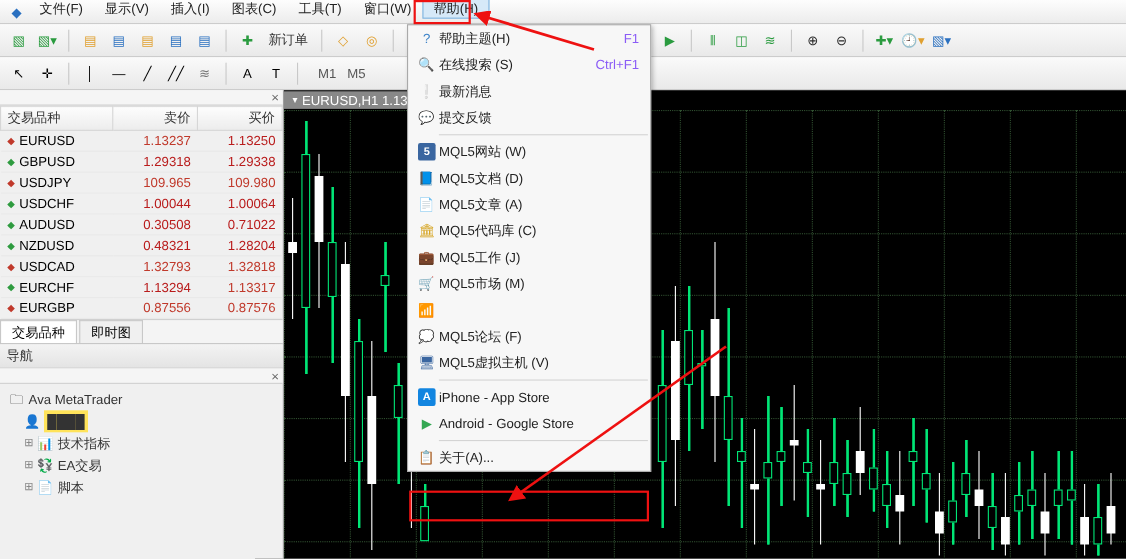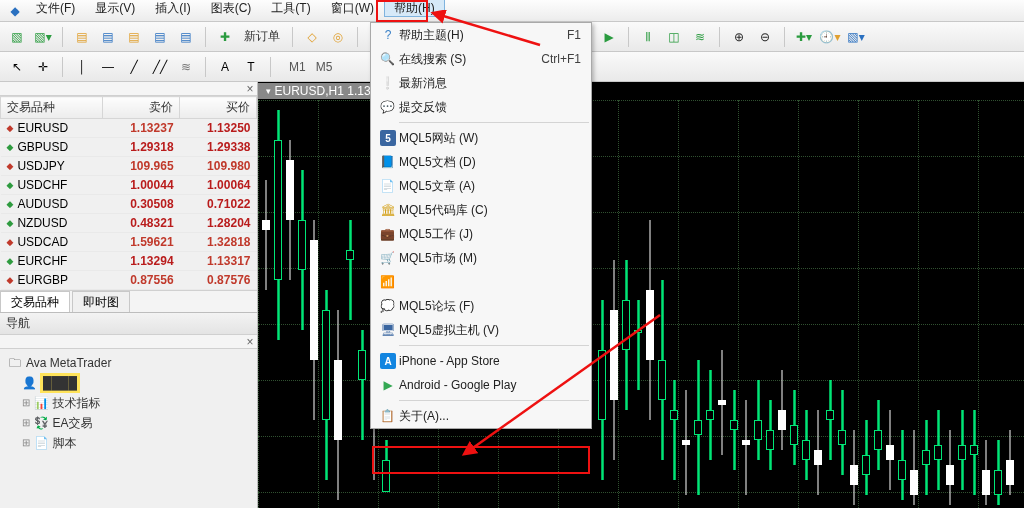--- a/index.html
+++ b/index.html
@@ -16,21 +16,21 @@
   .leftcol { width: 258px; display: flex; flex-direction: column; border-right: 1px solid #bdbdbd; }
   .panel-closebar { height:14px; background:#f5f5f5; display:flex; justify-content:flex-end; align-items:center; border-bottom:1px solid #d0d0d0;}
   .panel-closebar span { width:14px; text-align:center; color:#666; cursor:default;}
   .market { flex: 0 0 auto; }
   .market table { width: 100%; border-collapse: collapse; }
   .market th { background: linear-gradient(#fdfdfd,#ececec); border: 1px solid #d6d6d6; padding: 2px 6px; color:#333; font-weight:normal;}
   .market th.sym { text-align:left;}
   .market th.num { text-align:right;}
   .market td { border-bottom: 1px solid #e9e9e9; padding: 2px 6px; }
   .market td.sym { text-align:left; }
-  .market td.num { text-align:right;font-weight:bold; }
+  .market td.num { text-align:right; }
   .up { color:#b91c1c; }
   .down { color:#c0392b; }
   .arrow-up::before { content:"◆"; color:#2e9b3f; font-size:9px; margin-right:4px; vertical-align:1px;}
   .arrow-dn::before { content:"◆"; color:#c0392b; font-size:9px; margin-right:4px; vertical-align:1px;}
   .tabs { display:flex; background:#f4f4f4; border-top:1px solid #d0d0d0; height:22px;}
   .tabs .tab { padding:2px 10px; border:1px solid #c8c8c8; border-bottom:none; background:#fff; margin-right:2px; font-size:12px;}
   .tabs .tab.inactive { background:#f0f0f0;}
   .nav { flex:1; display:flex; flex-direction:column; border-top:1px solid #bdbdbd; }
   .nav .title { background: linear-gradient(#f3f3f3,#e4e4e4); padding:2px 6px; border-bottom:1px solid #d0d0d0; color:#333;}
   .nav .tree { padding:4px 8px; line-height:20px; color:#333;}
@@ -48,21 +48,21 @@
   .candle .body { position:absolute; left:0; right:0;}
   .candle.green .wick,.candle.green .body { background:#00e676; border:1px solid #00e676;}
   .candle.green .body { background:#000; }
   .candle.white .wick { background:#fff;}
   .candle.white .body { background:#fff;}
   
   .dropdown { position:absolute; top:22px; left:370px; width:222px; background:#f7f7f7; border:1px solid #a9a9a9; box-shadow:2px 2px 4px rgba(0,0,0,0.25); z-index:20;}
   .dropdown .row { display:flex; align-items:center; height:24px; padding:0 6px; }
   .dropdown .iconcell { width:22px; display:flex; align-items:center; justify-content:center; font-size:13px;}
   .dropdown .labelcell { flex:1; color:#222;}
-  .dropdown .hotkey { color:#404040; padding-right:4px;}
+  .dropdown .hotkey { color:#8b5cf6; padding-right:4px;}
   .dropdown .sep { height:1px; background:#d4d4d4; margin:3px 2px 3px 28px;}
   
   .annot { position:absolute; z-index:30; pointer-events:none;}
   .redbox { position:absolute; border:2px solid #e11; z-index:25; pointer-events:none;}
 </style>
 </head>
 <body>
 
 <div class="menubar">
   <span class="tbtn" style="color:#2a70c0;">◆</span>
@@ -147,21 +147,21 @@
               <td class="num up">0.30508</td>
               <td class="num up">0.71022</td>
             </tr>
             <tr>
               <td class="sym"><span class="arrow-up"></span>NZDUSD</td>
               <td class="num up">0.48321</td>
               <td class="num up">1.28204</td>
             </tr>
             <tr>
               <td class="sym"><span class="arrow-dn"></span>USDCAD</td>
-              <td class="num down">1.59621</td>
+              <td class="num down">1.32793</td>
               <td class="num down">1.32818</td>
             </tr>
             <tr>
               <td class="sym"><span class="arrow-up"></span>EURCHF</td>
               <td class="num up">1.13294</td>
               <td class="num down">1.13317</td>
             </tr>
             <tr>
               <td class="sym"><span class="arrow-dn"></span>EURGBP</td>
               <td class="num down">0.87556</td>
@@ -525,21 +525,21 @@
       <span class="iconcell">
         <span style="color:#fff;background:#1285e0;border-radius:2px;width:16px;height:16px;font-size:10px;font-weight:bold;display:inline-flex;align-items:center;justify-content:center;">A</span>
       </span>
       <span class="labelcell">iPhone - App Store</span>
       <span class="hotkey"></span>
     </div>
     <div class="row">
       <span class="iconcell">
         <span style="color:#34a853;display:inline-flex;align-items:center;justify-content:center;">▶</span>
       </span>
-      <span class="labelcell">Android - Google Play</span>
+      <span class="labelcell">Android - Google Store</span>
       <span class="hotkey"></span>
     </div>
     <div class="sep"></div>
     <div class="row">
       <span class="iconcell">
         <span style="color:#3a8cd6;display:inline-flex;align-items:center;justify-content:center;">📋</span>
       </span>
       <span class="labelcell">关于(A)...</span>
       <span class="hotkey"></span>
     </div>

